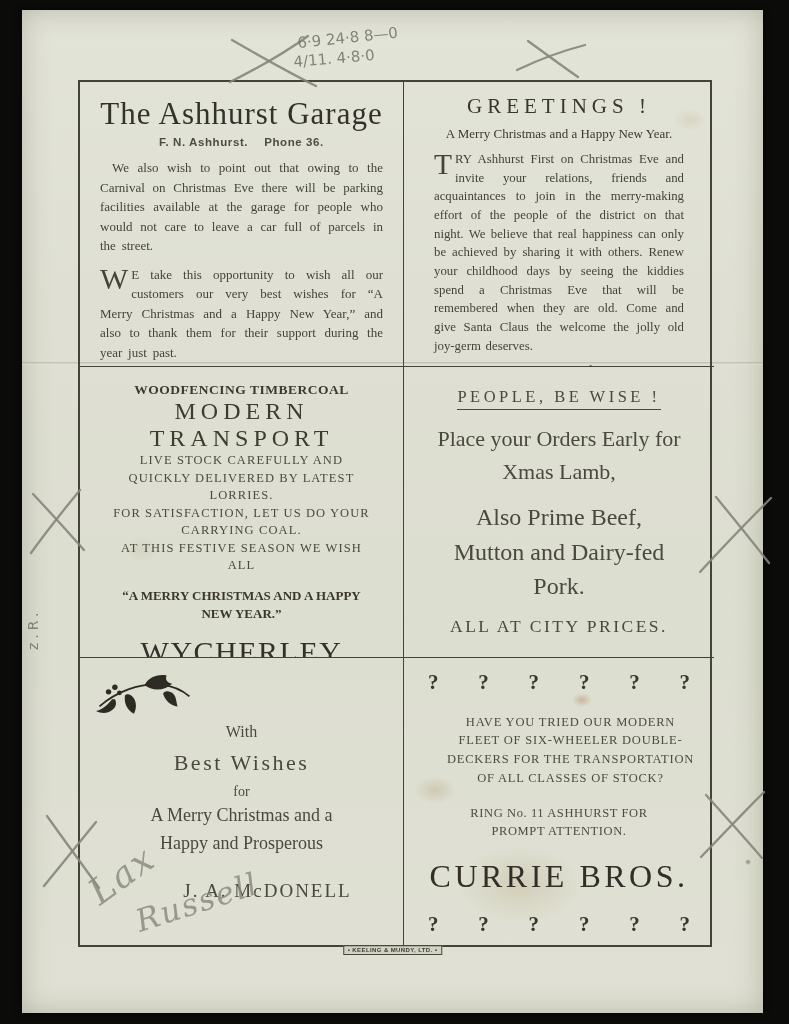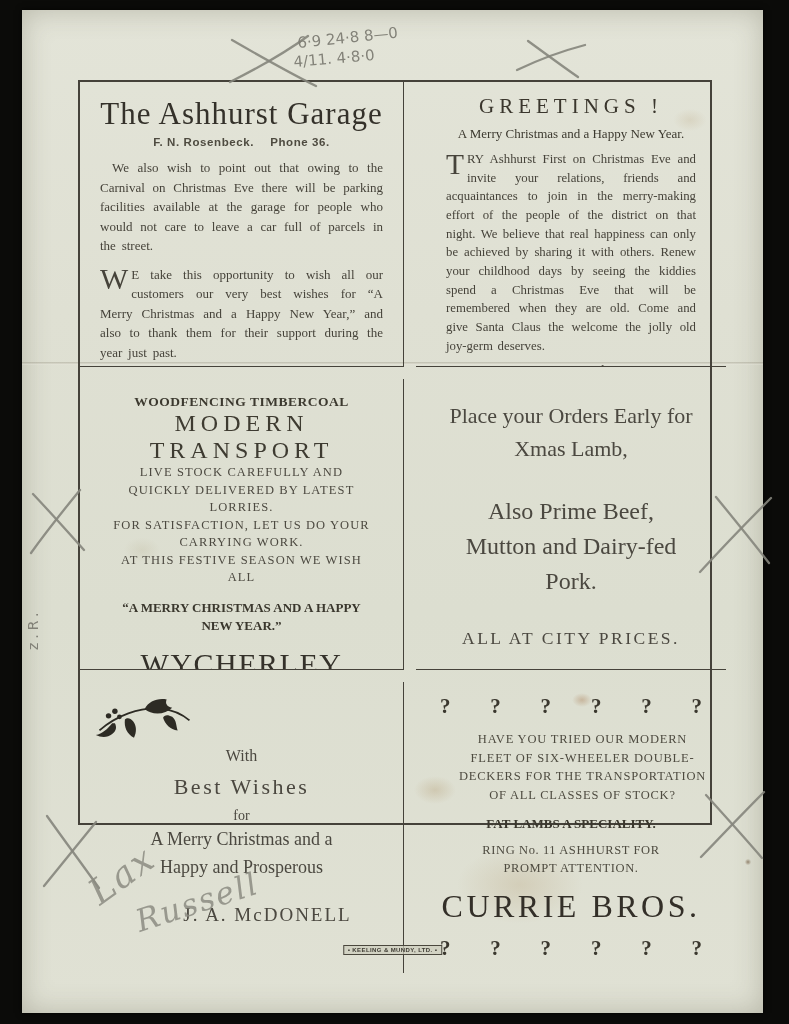--- a/index.html
+++ b/index.html
@@ -18,23 +18,23 @@
       radial-gradient(ellipse 14px 10px at 560px 690px, rgba(150,90,40,.30), transparent 70%),
       radial-gradient(ellipse 24px 16px at 668px 110px, rgba(150,110,50,.12), transparent 70%),
       radial-gradient(ellipse 26px 18px at 120px 540px, rgba(140,120,70,.10), transparent 70%),
       radial-gradient(circle 4px at 726px 852px, rgba(90,60,30,.55), transparent 80%),
       linear-gradient(180deg,#e3e4d8 0%,#dfe0d3 30%,#dcded0 60%,#e0e1d4 100%);
     box-shadow:inset 0 0 28px rgba(90,85,65,.30), 0 0 6px rgba(0,0,0,.8);}
 
   .crease{position:absolute;left:0;top:352px;width:100%;height:3px;
     background:linear-gradient(180deg,rgba(115,108,88,.30),rgba(255,255,248,.30));}
 
-  .adgrid{position:absolute;left:56px;top:70px;width:634px;height:745px;
+  .adgrid{position:absolute;left:56px;top:70px;width:634px;height:867px;
     display:grid;grid-template-columns:324px 310px;grid-template-rows:285px 291px 291px;
-    border:2px solid var(--border);color:var(--ink);gap:12px;}
+    border:2px solid var(--border);color:var(--ink);}
   .cell{border-right:1.6px solid var(--border);border-bottom:1.6px solid var(--border);
         overflow:hidden;position:relative;}
   .cell.last-col{border-right:none;} .cell.last-row{border-bottom:none;}
 
   
   .garage{padding:12px 20px 0;}
   .garage-title{font-size:31px;text-align:center;letter-spacing:1px;color:#34312a;margin:2px 0 4px;font-weight:400;}
   .garage-sub{text-align:center;font-family:"Liberation Sans",sans-serif;font-size:11.5px;font-weight:bold;
               color:#4e4b40;letter-spacing:.6px;margin-bottom:10px;}
   .garage-sub .gap{display:inline-block;width:16px;}
@@ -100,21 +100,21 @@
 <body>
 
 <div class="paper">
   <div class="crease"></div>
 
   <div class="adgrid">
 
     <div class="cell garage">
       <h1 class="garage-title">The Ashhurst Garage</h1>
       <div class="garage-sub">
-        <span>F. N. Rosenbeck.</span><span class="gap"></span><span>Phone 36.</span>
+        <span>F. N. Ashhurst.</span><span class="gap"></span><span>Phone 36.</span>
       </div>
       <p class="bodytext indent">We also wish to point out that owing to the Carnival on Christmas Eve there will be parking facilities available at the garage for people who would not care to leave a car full of parcels in the street.</p>
       <p class="bodytext dropcap">WE take this opportunity to wish all our customers our very best wishes for “A Merry Christmas and a Happy New Year,” and also to thank them for their support during the year just past.</p>
     </div>
 
     <div class="cell last-col greet">
       <div class="greet-title">GREETINGS !</div>
       <div class="greet-sub">A Merry Christmas and a Happy New Year.</div>
       <p class="greet-body dropcap">TRY Ashhurst First on Christmas Eve and invite your relations, friends and acquaintances to join in the merry-making effort of the people of the district on that night. We believe that real happiness can only be achieved by sharing it with others. Renew your childhood days by seeing the kiddies spend a Christmas Eve that will be remembered when they are old. Come and give Santa Claus the welcome the jolly old joy-germ deserves.</p>
       <div class="greet-close">Yours sincerely,</div>
@@ -122,28 +122,31 @@
     </div>
 
     <div class="cell wych">
       <div class="wych-services">
         <span>WOOD</span>
         <span>FENCING TIMBER</span>
         <span>COAL</span>
       </div>
       <div class="wych-title">MODERN TRANSPORT</div>
       <div class="wych-line">LIVE STOCK CAREFULLY AND QUICKLY DELIVERED BY LATEST LORRIES.</div>
-      <div class="wych-line">FOR SATISFACTION, LET US DO YOUR CARRYING WORK.</div>
+      <div class="wych-line">FOR SATISFACTION, LET US DO YOUR CARRYING COAL.</div>
       <div class="wych-line">AT THIS FESTIVE SEASON WE WISH ALL</div>
       <div class="wych-greeting">“A MERRY CHRISTMAS AND A HAPPY NEW YEAR.”</div>
       <div class="wych-name">WYCHERLEY BROS.</div>
 
     </div>
 
     <div class="cell last-col morris">
+      <div class="morris-slogan-wrap">
+        <span class="morris-slogan">PEOPLE, BE WISE !</span>
+      </div>
       <div class="morris-offer">Place your Orders Early for Xmas Lamb,</div>
       <div class="morris-extras">Also Prime Beef, Mutton and Dairy-fed Pork.</div>
       <div class="morris-prices">ALL AT CITY PRICES.</div>
     </div>
 
     <div class="cell last-row mcd">
       <svg class="holly" width="100" height="55" viewBox="0 0 110 60">
         <path d="M6 42 C 24 26, 50 16, 74 18 C 88 19.5, 98 25, 105 31" stroke="#2d2b24" stroke-width="2" fill="none"></path>
         <g fill="#2d2b24">
           <path d="M20 34 C 15 40 9 46 2 47 C 8 50 15 50 20 46 C 25 42 25 38 23 34 Z"></path>
@@ -168,21 +171,20 @@
     <div class="cell last-col last-row currie">
       <div class="qrow">
         <span>?</span>
         <span>?</span>
         <span>?</span>
         <span>?</span>
         <span>?</span>
         <span>?</span>
       </div>
       <div class="currie-body">HAVE YOU TRIED OUR MODERN FLEET OF SIX-WHEELER DOUBLE-DECKERS FOR THE TRANSPORTATION OF ALL CLASSES OF STOCK?</div>
-      <div class="currie-spec">FAT LAMBS A SPECIALITY.</div>
       <div class="currie-ring">RING No. 11 ASHHURST FOR PROMPT ATTENTION.</div>
       <div class="currie-name">CURRIE BROS.</div>
       <div class="qrow">
         <span>?</span>
         <span>?</span>
         <span>?</span>
         <span>?</span>
         <span>?</span>
         <span>?</span>
       </div>

